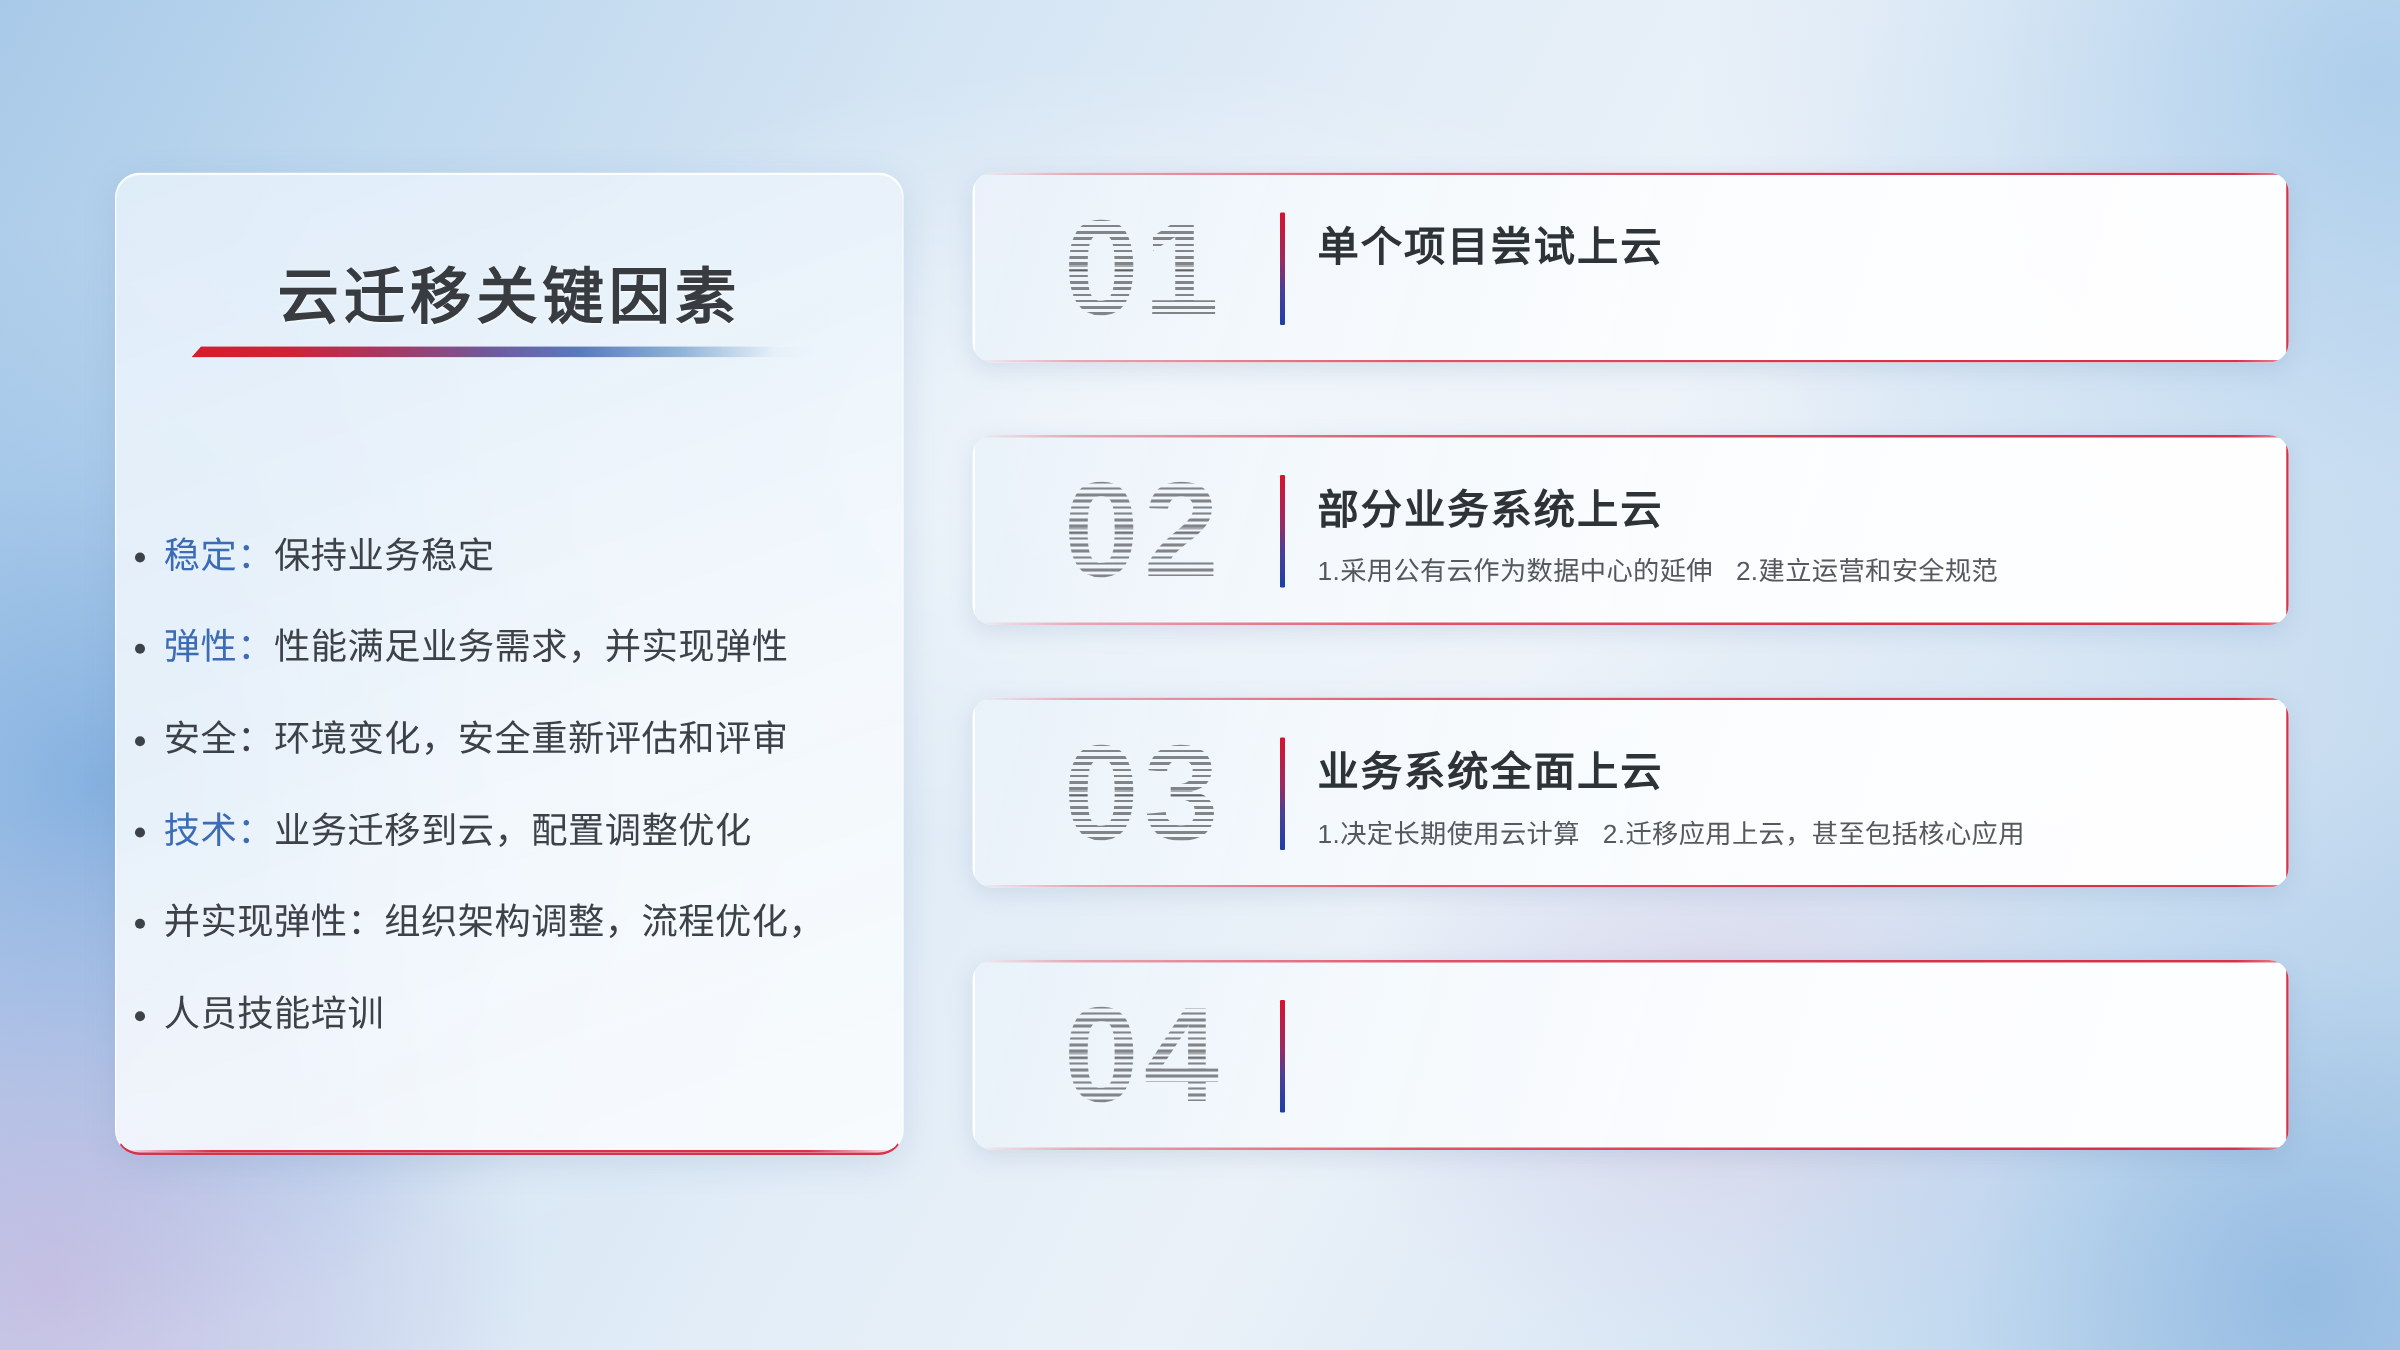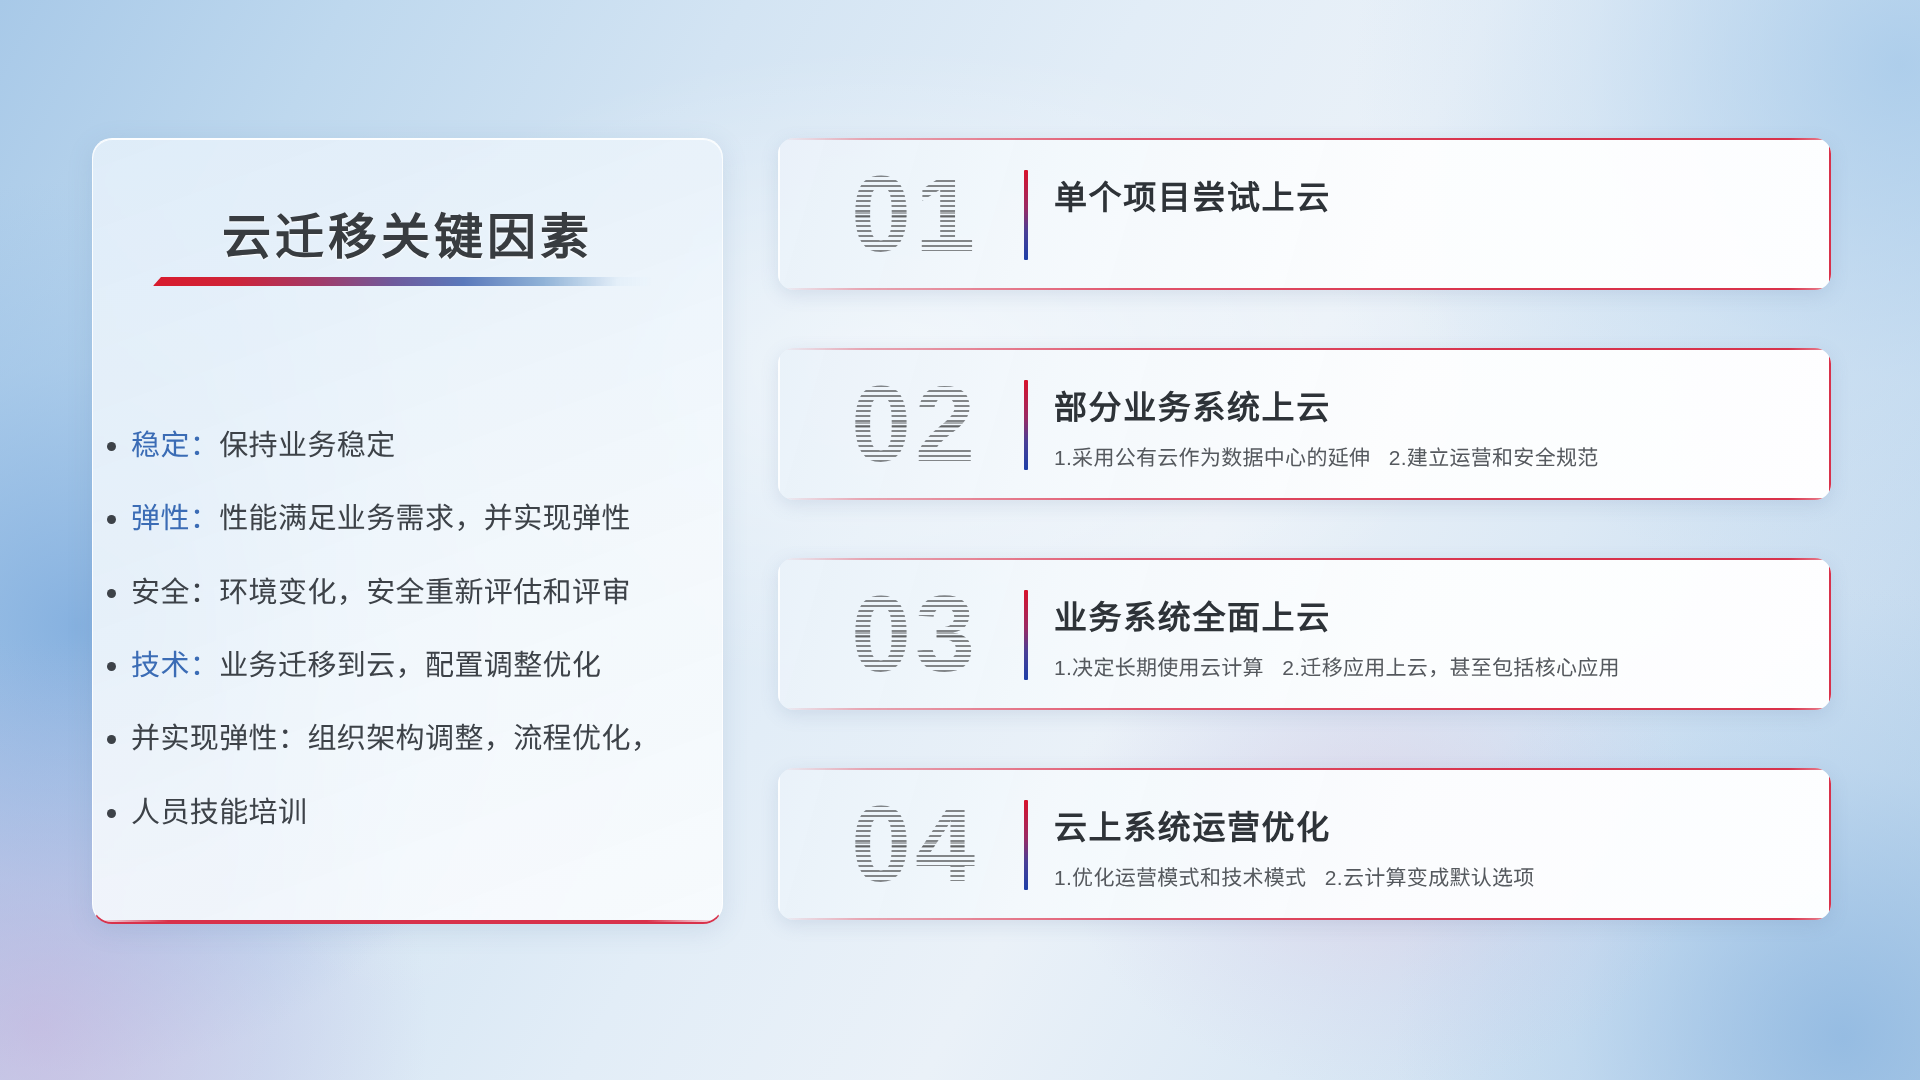--- a/index.html
+++ b/index.html
@@ -390,20 +390,16 @@
         <div class="card-edge-top"></div>
         <div class="card-edge-bottom"></div>
         <div class="card-edge-right"></div>
         <div class="card-edge-left"></div>
         <div class="ghost-num">
           <span class="glyph">04</span>
           <span class="glyph-tint">04</span>
           <span class="glyph-tint2">04</span>
         </div>
         <div class="divider-bar"></div>
-        <div class="card-body">
-          <h2 class="card-heading">云上系统运营优化</h2>
-          <p class="card-desc">1.优化运营模式和技术模式   2.云计算变成默认选项</p>
-        </div>
       </article>
     </section>
 
 </div>
 
 </body></html>

